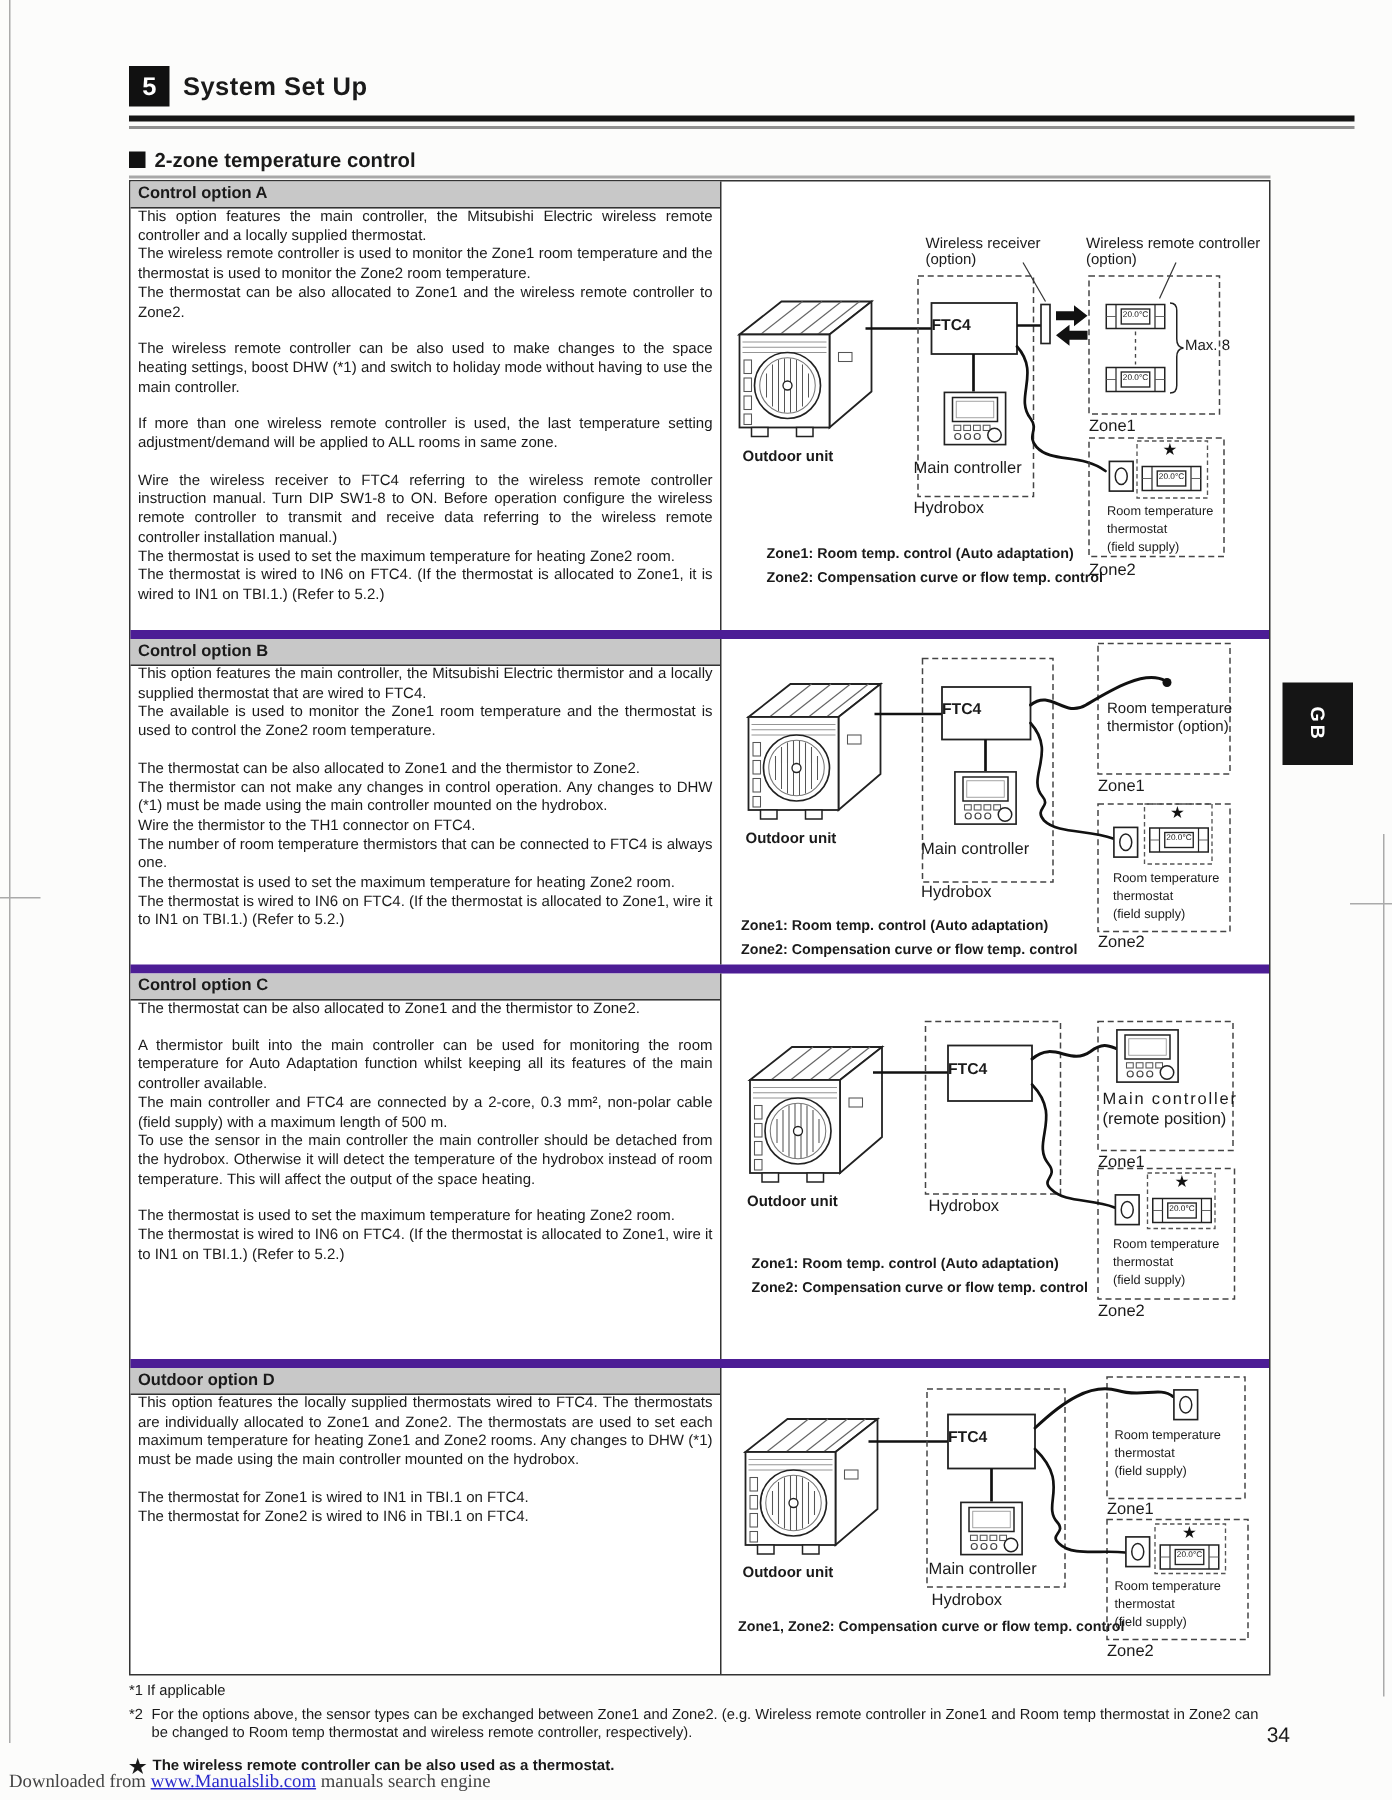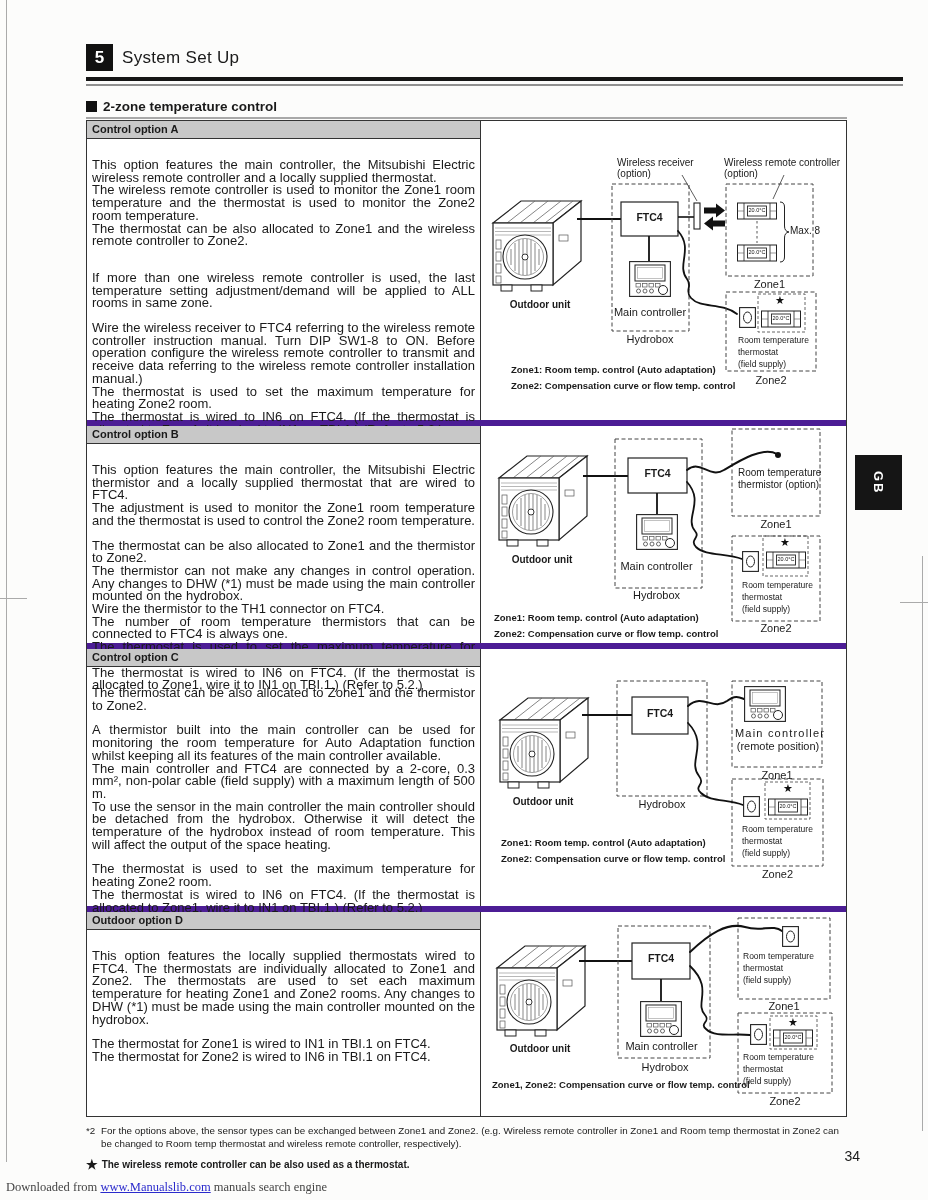--- a/index.html
+++ b/index.html
@@ -3,42 +3,42 @@
 <meta charset="utf-8">
 <style>
   html,body{margin:0;padding:0}
   body{width:928px;height:1200px;position:relative;background:#fcfcfb;
        font-family:"Liberation Sans",sans-serif;color:#1a1a1a;overflow:hidden}
   
   .trim{position:absolute;background:#aaa}
   
   #sec-num{position:absolute;left:86px;top:44px;width:27px;height:27px;background:#111;
            color:#fff;font-weight:bold;font-size:17px;text-align:center;line-height:27px}
-  #sec-title{position:absolute;left:122px;top:48px;font-weight:normal;font-size:17px;letter-spacing:.3px}
+  #sec-title{position:absolute;left:122px;top:48px;font-weight:bold;font-size:17px;letter-spacing:.3px}
   #rule1{position:absolute;left:86px;top:77px;width:817px;height:4px;background:#151515}
   #rule2{position:absolute;left:86px;top:84px;width:817px;height:2px;background:#909090}
   #subsec{position:absolute;left:86px;top:99px;display:flex;align-items:center;gap:6px}
   #subsec .bullet{width:11px;height:11px;background:#111}
   #subsec .t{font-weight:bold;font-size:13.5px}
   #subsec-rule{position:absolute;left:86px;top:117px;width:761px;height:2px;background:#a8a8a8}
   
   #opt-table{position:absolute;left:86px;top:120px;width:761px;border:1px solid #333;box-sizing:border-box;background:#fff}
   .row{display:flex;border-bottom:6px solid #4c1d95;box-sizing:border-box}
   .row:last-child{border-bottom:none}
   .cell-text{width:394px;border-right:1px solid #333;box-sizing:border-box;display:flex;flex-direction:column}
   .opt-header{height:17px;line-height:17px;background:#c8c8c8;border-bottom:1px solid #333;
               font-weight:bold;font-size:11px;padding-left:5px}
-  .opt-body{padding:20px 5px 0 5px;font-size:13px;line-height:12.7px;text-align:justify}
+  .opt-body{padding:0 5px 0 5px;font-size:10px;line-height:12.7px;text-align:justify}
   .opt-body .para{margin:0}
   .opt-body .para.blank{height:12px}
   .cell-diagram{width:364px;position:relative}
   .cell-diagram svg{position:absolute;left:0;top:0}
   
   .lbl{position:absolute;font-size:10px;line-height:11px;white-space:nowrap;color:#1a1a1a}
-  .lbl-c{text-align:center}
+  .lbl-c{text-align:left}
   .ftc4{font-weight:bold;font-size:10.5px}
   .unit-lbl{font-weight:bold;font-size:10px}
   .zone-lbl{font-size:11px}
   .dev-lbl{font-size:8.5px;line-height:12px}
   .cap{font-weight:bold;font-size:9.5px}
   .temp{position:absolute;font-size:5.5px;line-height:9px;text-align:center;color:#111;white-space:nowrap}
   .star{position:absolute;font-size:11px;line-height:11px;color:#111}
   
   #gb-tab{position:absolute;left:855px;top:455px;width:47px;height:55px;background:#151515;
           display:flex;align-items:center;justify-content:center}
@@ -139,20 +139,21 @@
 <div id="opt-table">
 
   <div class="row" style="height:305px">
     <div class="cell-text">
       <div class="opt-header">Control option A</div>
       <div class="opt-body">
           <p class="para">This option features the main controller, the Mitsubishi Electric wireless remote controller and a locally supplied thermostat.</p>
           <p class="para">The wireless remote controller is used to monitor the Zone1 room temperature and the thermostat is used to monitor the Zone2 room temperature.</p>
           <p class="para">The thermostat can be also allocated to Zone1 and the wireless remote controller to Zone2.</p>
           <p class="para blank"></p>
+          <p class="para">The wireless remote controller can be also used to make changes to the space heating settings, boost DHW (*1) and switch to holiday mode without having to use the main controller.</p>
           <p class="para blank"></p>
           <p class="para">If more than one wireless remote controller is used, the last temperature setting adjustment/demand will be applied to ALL rooms in same zone.</p>
           <p class="para blank"></p>
           <p class="para">Wire the wireless receiver to FTC4 referring to the wireless remote controller instruction manual. Turn DIP SW1-8 to ON. Before operation configure the wireless remote controller to transmit and receive data referring to the wireless remote controller installation manual.)</p>
           <p class="para">The thermostat is used to set the maximum temperature for heating Zone2 room.</p>
           <p class="para">The thermostat is wired to IN6 on FTC4. (If the thermostat is allocated to Zone1, it is wired to IN1 on TBI.1.) (Refer to 5.2.)</p>
         </div>
     </div>
     <div class="cell-diagram">
       <svg width="364" height="304" viewBox="0 0 364 304">
@@ -200,21 +201,21 @@
       <span class="lbl cap" style="left:30px;top:243px">Zone1: Room temp. control (Auto adaptation)</span>
       <span class="lbl cap" style="left:30px;top:259px">Zone2: Compensation curve or flow temp. control</span>
     </div>
   </div>
 
   <div class="row" style="height:223px">
     <div class="cell-text">
       <div class="opt-header">Control option B</div>
       <div class="opt-body">
           <p class="para">This option features the main controller, the Mitsubishi Electric thermistor and a locally supplied thermostat that are wired to FTC4.</p>
-          <p class="para">The adjustment is used to monitor the Zone1 room temperature and the thermostat is used to control the Zone2 room temperature.</p>
+          <p class="para">The available is used to monitor the Zone1 room temperature and the thermostat is used to control the Zone2 room temperature.</p>
           <p class="para blank"></p>
           <p class="para">The thermostat can be also allocated to Zone1 and the thermistor to Zone2.</p>
           <p class="para">The thermistor can not make any changes in control operation. Any changes to DHW (*1) must be made using the main controller mounted on the hydrobox.</p>
           <p class="para">Wire the thermistor to the TH1 connector on FTC4.</p>
           <p class="para">The number of room temperature thermistors that can be connected to FTC4 is always one.</p>
           <p class="para">The thermostat is used to set the maximum temperature for heating Zone2 room.</p>
           <p class="para">The thermostat is wired to IN6 on FTC4. (If the thermostat is allocated to Zone1, wire it to IN1 on TBI.1.) (Refer to 5.2.)</p>
         </div>
     </div>
     <div class="cell-diagram">
@@ -338,20 +339,21 @@
       <span class="lbl dev-lbl" style="left:262px;top:139px">Room temperature</span>
       <span class="lbl dev-lbl" style="left:262px;top:151px">thermostat</span>
       <span class="lbl dev-lbl" style="left:262px;top:163px">(field supply)</span>
       <span class="lbl lbl-c zone-lbl" style="left:257px;top:184px;width:94px">Zone2</span>
       <span class="lbl cap" style="left:11px;top:167px">Zone1, Zone2: Compensation curve or flow temp. control</span>
     </div>
   </div>
 </div>
 
 <div id="footnotes">
+  <div>*1 If applicable</div>
   <div id="note2">
     <div class="mk">*2</div>
     <div>For the options above, the sensor types can be exchanged between Zone1 and Zone2. (e.g. Wireless remote controller in Zone1 and Room temp thermostat in Zone2 can be changed to Room temp thermostat and wireless remote controller, respectively).</div>
   </div>
   <div id="star-note">
     <span class="stsym">★</span>
     <span>The wireless remote controller can be also used as a thermostat.</span>
   </div>
 </div>
 

